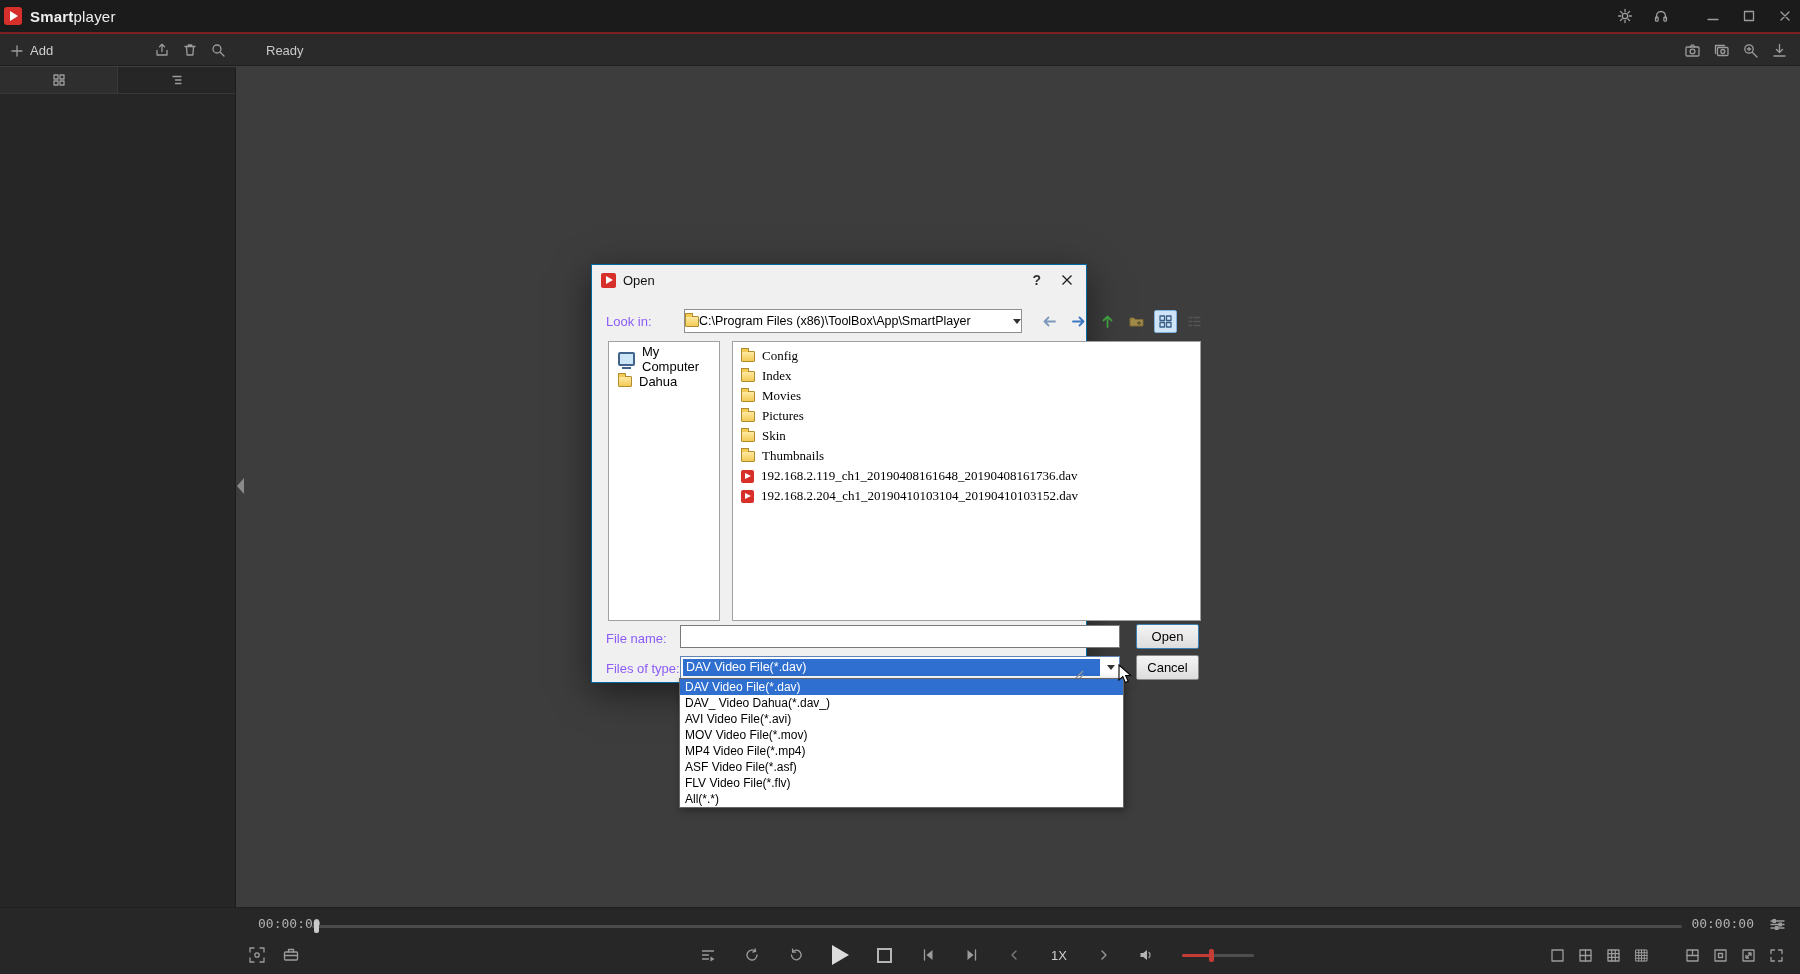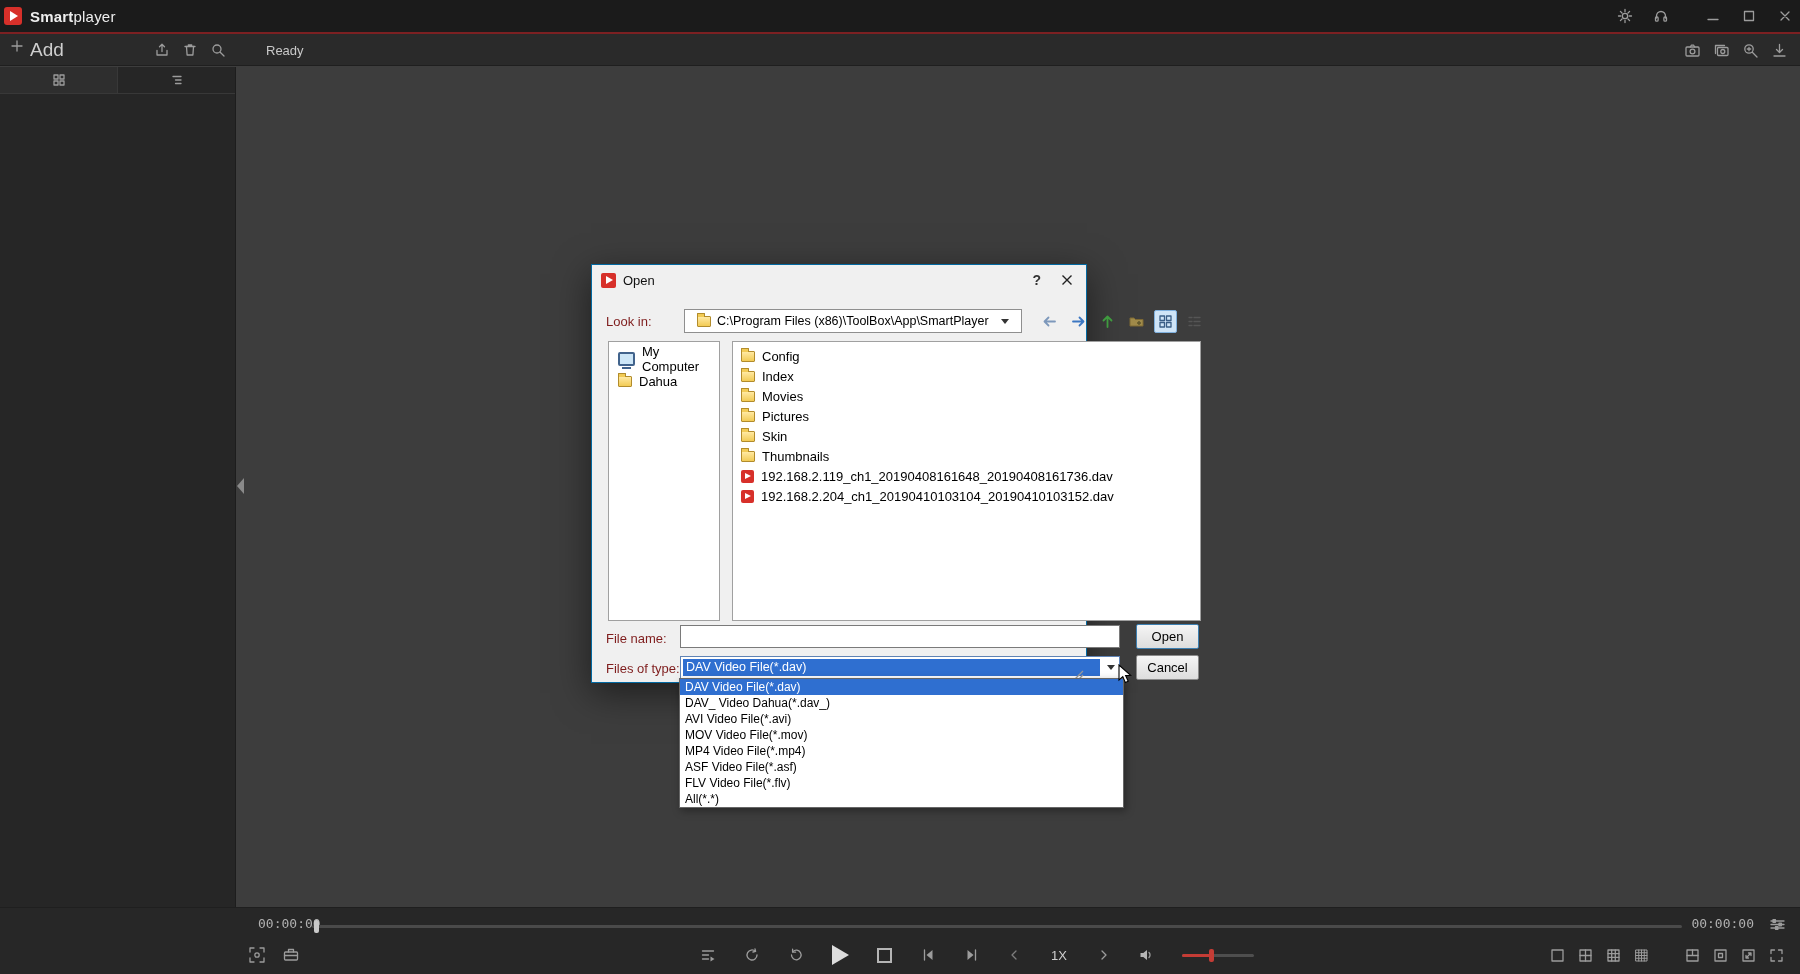--- a/index.html
+++ b/index.html
@@ -15,21 +15,21 @@
   .brand b{font-weight:bold;}
   .tbar-icons{margin-left:auto;display:flex;align-items:center;gap:14px;}
   .winbtn{display:flex;align-items:center;justify-content:center;width:22px;height:22px;cursor:default;}
   svg.ic{display:block;}
   .s{stroke:#9c9c9c;fill:none;stroke-width:1.3;stroke-linecap:round;stroke-linejoin:round;}
   .sf{fill:#9c9c9c;stroke:none;}
 
   
   .toolbar{position:absolute;top:34px;left:0;right:0;height:32px;background:#2a2a2a;border-bottom:1px solid #1f1f1f;box-sizing:border-box;}
   .tb-left{position:absolute;left:10px;top:0;width:216px;height:32px;display:flex;align-items:center;gap:12px;}
-  .add-btn{display:flex;align-items:flex-start;gap:6px;color:#cfcfcf;font-size:19px;}
+  .add-btn{display:flex;align-items:flex-end;gap:6px;color:#cfcfcf;font-size:13px;}
   .tb-left .grow{flex:1;}
   .tb-status{position:absolute;left:266px;top:0;height:32px;display:flex;align-items:center;color:#c9c9c9;font-size:13px;}
   .tb-right{position:absolute;right:12px;top:0;height:32px;display:flex;align-items:center;gap:12px;}
 
   
   .sidepanel{position:absolute;top:67px;left:0;width:236px;bottom:67px;background:#262626;border-right:1px solid #1d1d1d;box-sizing:border-box;}
   .panel-tabs{height:26px;display:flex;border-bottom:1px solid #383838;}
   .panel-tab{flex:1;display:flex;align-items:center;justify-content:center;}
   .panel-tab.active{background:#2e2e2e;}
   .panel-tab:first-child{border-right:1px solid #383838;}
@@ -58,33 +58,33 @@
   .grp-gap{width:10px;}
 
   
   .dialog{position:absolute;left:591px;top:264px;width:496px;height:419px;background:#f0f0f0;border:1px solid #0369a1;box-shadow:0 10px 34px rgba(0,0,0,.5);box-sizing:border-box;color:#000;font-size:13px;z-index:10;}
   .dlg-titlebar{position:absolute;top:0;left:0;right:0;height:30px;display:flex;align-items:center;padding:0 9px;box-sizing:border-box;}
   .dlg-logo{width:15px;height:15px;background:#d7302a;border-radius:2px;position:relative;flex:none;}
   .dlg-logo::before{content:"";position:absolute;left:5px;top:3.5px;border-left:7px solid #fff;border-top:4px solid transparent;border-bottom:4px solid transparent;}
   .dlg-title{margin-left:7px;font-size:13px;color:#111;}
   .dlg-tbar-right{margin-left:auto;display:flex;align-items:center;gap:20px;padding-right:4px;}
   .dlg-help{font-size:14px;color:#333;font-weight:bold;}
-  .dlg-label{position:absolute;color:#7f1d1d;}
+  .dlg-label{position:absolute;color:#8b5cf6;}
   .lookin-label{left:14px;top:49px;}
-  .lookin-combo{position:absolute;left:92px;top:44px;width:338px;height:24px;background:#fff;border:1px solid #8f8f8f;display:flex;align-items:center;gap:6px;padding:0 12px;box-sizing:border-box;}
+  .lookin-combo{position:absolute;left:92px;top:44px;width:338px;height:24px;background:#fff;border:1px solid #8f8f8f;display:flex;align-items:center;gap:0;padding:0 0;box-sizing:border-box;}
   .lookin-text{flex:1;font-size:12.5px;white-space:nowrap;overflow:hidden;}
   .combo-arrow{width:0;height:0;border-left:4px solid transparent;border-right:4px solid transparent;border-top:5px solid #333;flex:none;}
   .nav-btns{position:absolute;left:446px;top:44px;height:24px;display:flex;align-items:center;gap:6px;}
   .nav-btn{width:23px;height:23px;display:flex;align-items:center;justify-content:center;border:1px solid transparent;border-radius:2px;box-sizing:border-box;}
   .nav-btn.pressed{background:#cfe4f7;border-color:#7fb0de;}
   .nav-btn.faint{opacity:.55;}
 
   .white-box{position:absolute;background:#fff;border:1px solid #a0a0a0;box-sizing:border-box;overflow:hidden;}
   .places-box{left:16px;top:76px;width:112px;height:280px;}
-  .files-box{left:140px;top:76px;width:469px;height:280px;padding-top:4px;}
+  .files-box{left:140px;top:76px;width:469px;height:280px;padding-top:4px;font-family:Liberation Serif, serif;}
   .place-row{display:flex;align-items:center;gap:7px;height:22px;padding-left:9px;font-size:13px;}
   .file-row{display:flex;align-items:center;gap:7px;height:20px;padding-left:8px;font-size:13px;white-space:nowrap;}
   .places-box{padding-top:6px;}
 
   
   .folder-icon,.type-folder .row-icon{width:14px;height:11px;background:linear-gradient(#ffe9a2,#f2cb55);border:1px solid #b28c2c;border-radius:1px;position:relative;flex:none;box-sizing:border-box;}
   .folder-icon::before,.type-folder .row-icon::before{content:"";position:absolute;top:-4px;left:-1px;width:6px;height:3px;background:#f2cb55;border:1px solid #b28c2c;border-bottom:none;border-radius:1px 1px 0 0;}
   .video-icon,.type-video .row-icon{width:13px;height:13px;background:#d7302a;border-radius:2px;position:relative;flex:none;}
   .video-icon::before,.type-video .row-icon::before{content:"";position:absolute;left:4px;top:3px;border-left:6px solid #fff;border-top:3.5px solid transparent;border-bottom:3.5px solid transparent;}
   .computer-icon{width:13px;height:10px;border:2px solid #41638c;background:#cde6f7;border-radius:2px;position:relative;flex:none;box-sizing:content-box;}

